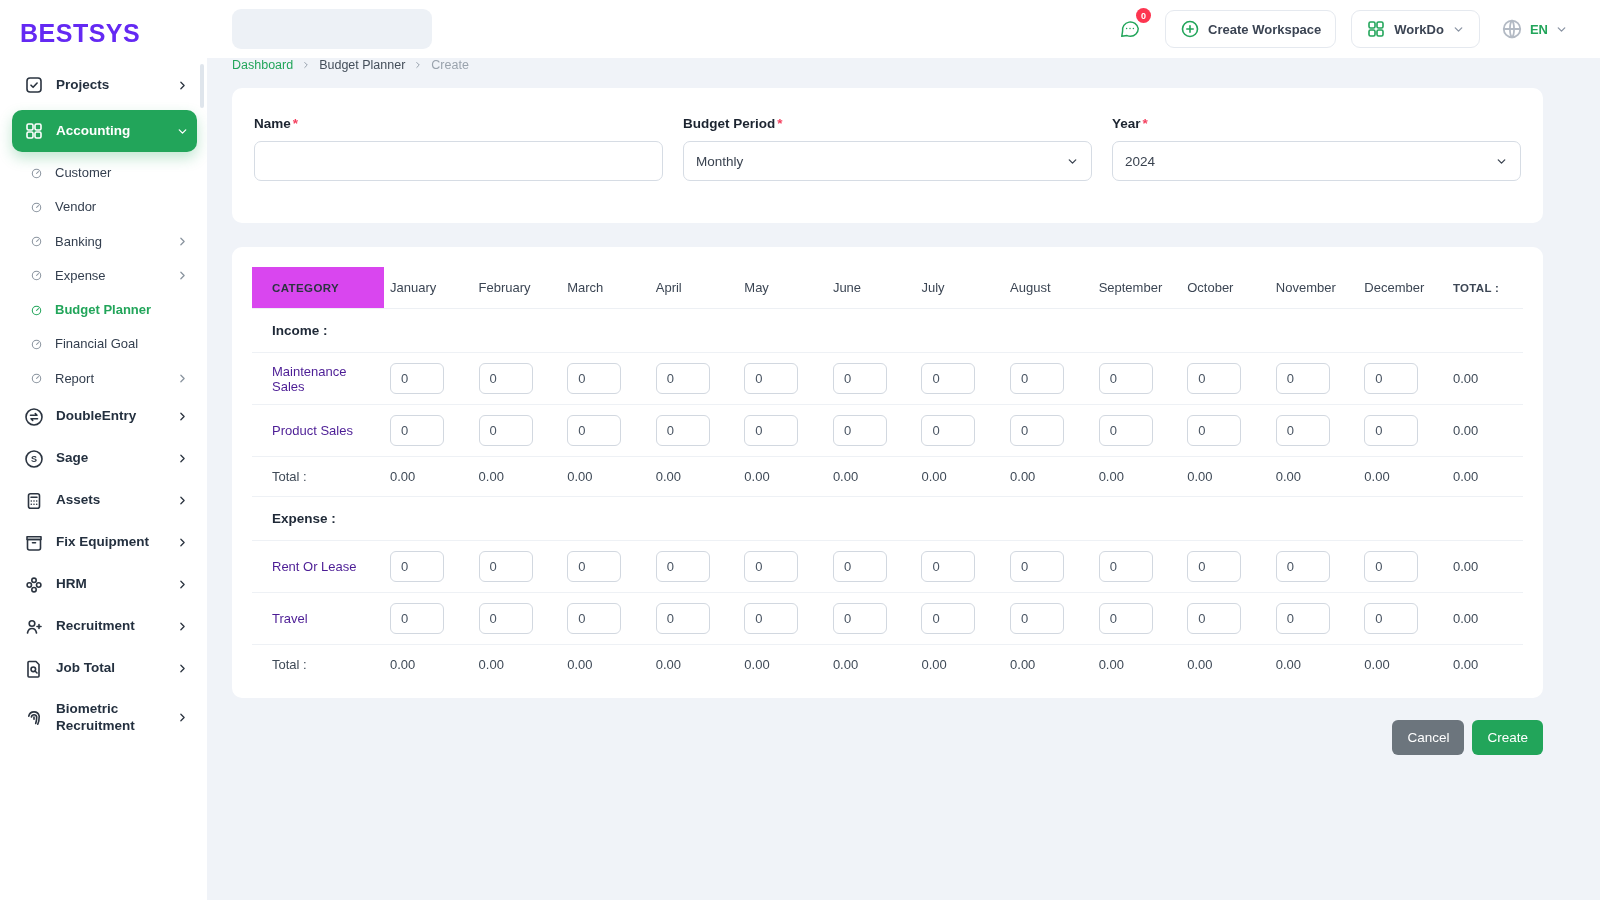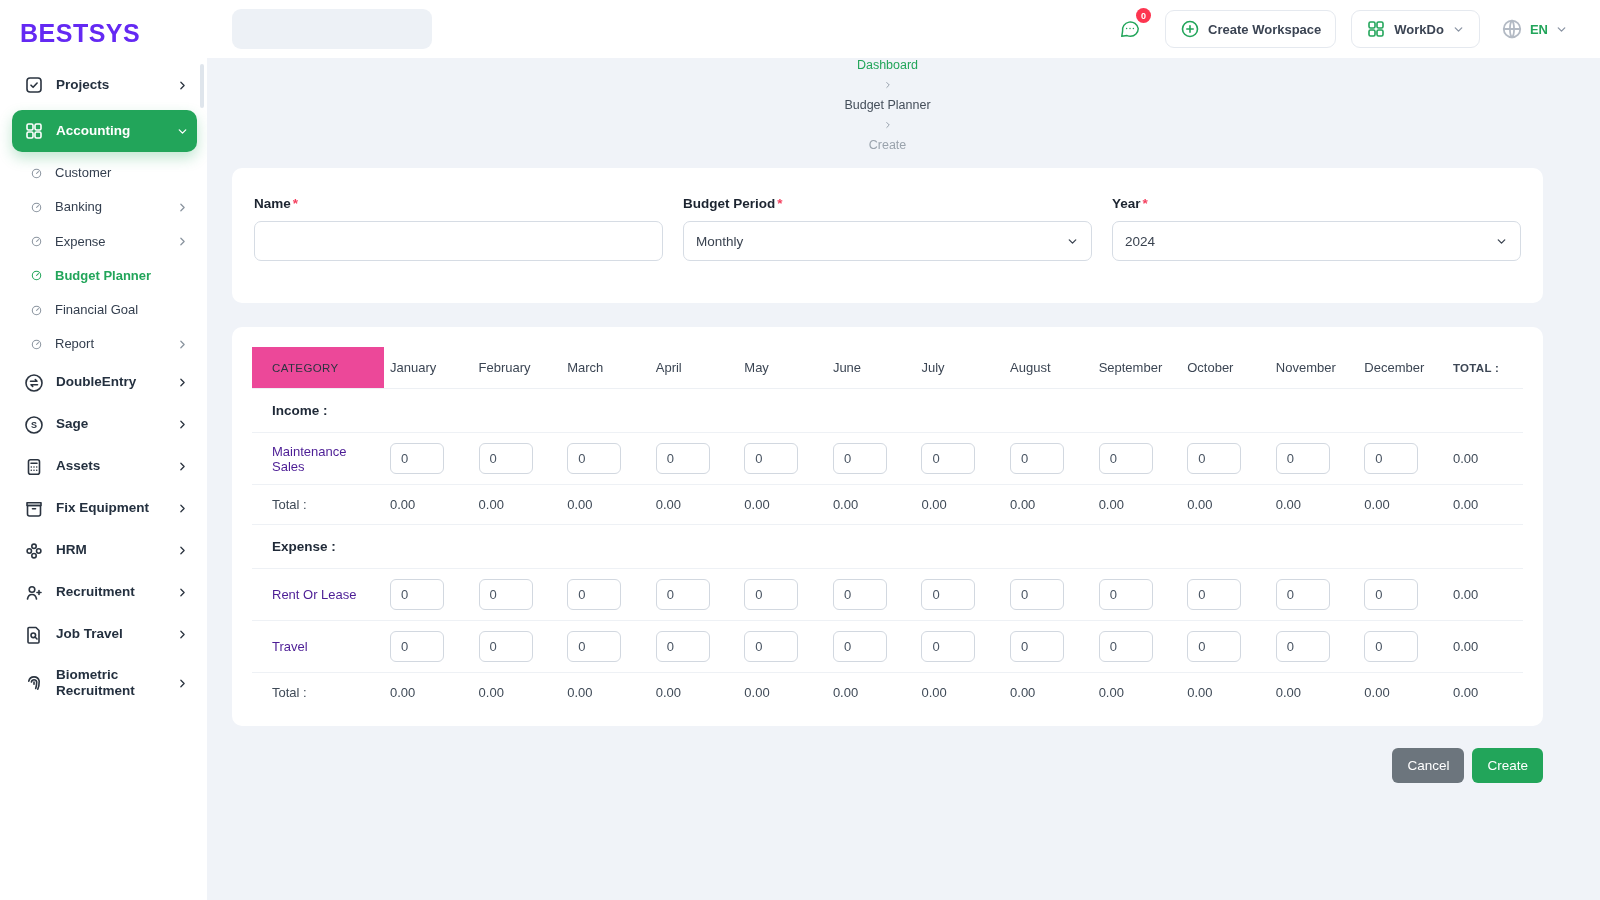--- a/index.html
+++ b/index.html
@@ -39,38 +39,38 @@
   .side-item.top.active { background:var(--accent); color:#fff; margin:4px 0; box-shadow:0 6px 14px rgba(34,165,90,.28); }
   .side-item.top.active .icon, .side-item.top.active .chev { color:#fff; }
   .side-item.sub { padding:9px 8px 9px 18px; font-weight:500; font-size:13px; color:#333e4e; }
   .side-item.sub .icon { width:13px; height:13px; color:#8a949f; }
   .side-item.sub.active { color:var(--accent); font-weight:600; }
   .side-item.sub.active .icon { color:var(--accent); }
   .side-item .chev { width:13px; height:13px; color:#5b6676; }
   
   .content { margin-left:207px; padding:26px 57px 30px 25px; }
   h1 { font-size:19px; margin:0 0 10px; color:#111827; font-weight:700; }
-  .breadcrumb { display:flex; align-items:center; gap:8px; font-size:12.5px; color:#444e5a;flex-direction:column; }
+  .breadcrumb { display:flex; align-items:center; gap:8px; font-size:12.5px; color:#444e5a; }
   .breadcrumb .crumb.link { color:var(--accent); cursor:pointer; }
   .breadcrumb .crumb.muted { color:#9aa3ad; }
   .breadcrumb .sep { width:10px; height:10px; color:#97a1ac; }
   .card { background:#fff; border-radius:10px; }
   .form-card { margin-top:16px; padding:28px 22px 42px; display:flex; gap:20px; }
   .field { width:410px; }
   .field label { display:block; font-size:13.5px; font-weight:700; color:#1c2430; margin-bottom:10px; }
   .req { color:#f43f5e; margin-left:2px; }
   .text-input, .select { height:40px; width:100%; border:1px solid #d6dce4; border-radius:7px; background:#fff; font-size:13.5px; font-family:inherit; }
   .text-input { padding:0 12px; outline:none; color:#333; }
   .select { display:flex; align-items:center; justify-content:space-between; padding:0 12px; color:#3a4350; cursor:pointer; }
   .select .chev { color:#3a4350; }
   
   .table-card { margin-top:24px; padding:20px 20px 14px; }
   table { width:100%; border-collapse:collapse; table-layout:fixed; font-size:13px; color:#2b3440; }
   thead th { padding:13px 6px; text-align:left; font-weight:500; color:#3c4654; font-size:13px; border-bottom:1px solid #edf0f4; }
-  thead th.cat { background:#ec4899; font-weight:400; font-size:11.5px; letter-spacing:.4px; color:#2b3440; padding-left:20px; }
+  thead th.cat { background:#d946ef; font-weight:700; font-size:11.5px; letter-spacing:.4px; color:#2b3440; padding-left:20px; }
   thead th.total { font-weight:700; font-size:11.5px; letter-spacing:.3px; }
   tbody td { padding:10px 6px; border-top:1px solid #eef1f5; }
   tbody tr:first-child td { border-top:0; }
   tr.section td { font-weight:700; padding:14px 6px 14px 20px; font-size:13.5px; color:#1f2937; }
   tr.data td.name { padding-left:20px; color:#4c1d95; }
   tr.data input { width:54px; height:31px; border:1px solid #d2d8e0; border-radius:6px; padding:0 6px 0 10px; font-size:13px; color:#4a5563; background:#fff; font-family:inherit; outline:none; }
   td.rowtotal, tr.totals td { color:#3f4a57; }
   tr.totals td { padding:12px 6px; }
   tr.totals td.name { padding-left:20px; }
   
@@ -178,20 +178,29 @@
         </span>
         <span class="lbl">Customer</span>
       </div>
       <div class="side-item sub">
         <span class="icon ">
           <svg viewBox="0 0 20 20">
             <circle cx="10" cy="10" r="6.5"></circle>
             <path d="M10 10l3-3"></path>
           </svg>
         </span>
+        <span class="lbl">Vendor</span>
+      </div>
+      <div class="side-item sub">
+        <span class="icon ">
+          <svg viewBox="0 0 20 20">
+            <circle cx="10" cy="10" r="6.5"></circle>
+            <path d="M10 10l3-3"></path>
+          </svg>
+        </span>
         <span class="lbl">Banking</span>
         <span class="icon chev">
           <svg viewBox="0 0 16 16">
             <path d="M6 4l4 4-4 4"></path>
           </svg>
         </span>
       </div>
       <div class="side-item sub">
         <span class="icon ">
           <svg viewBox="0 0 20 20">
@@ -327,21 +336,21 @@
         </span>
       </div>
       <div class="side-item top">
         <span class="icon ">
           <svg viewBox="0 0 20 20">
             <path d="M5 2.5h7l3 3V17a1 1 0 0 1-1 1H5a1 1 0 0 1-1-1V3.5a1 1 0 0 1 1-1z"></path>
             <circle cx="9.3" cy="10.3" r="2.3"></circle>
             <path d="M11 12l2 2"></path>
           </svg>
         </span>
-        <span class="lbl">Job Travel</span>
+        <span class="lbl">Job Total</span>
         <span class="icon chev">
           <svg viewBox="0 0 16 16">
             <path d="M6 4l4 4-4 4"></path>
           </svg>
         </span>
       </div>
       <div class="side-item top">
         <span class="icon ">
           <svg viewBox="0 0 20 20">
             <path d="M4.8 8.2a5.3 5.3 0 0 1 10.4 0c0 3-.4 6-1.4 8"></path>
@@ -456,20 +465,36 @@
             <td><input value="0" style=""></td>
             <td><input value="0" style=""></td>
             <td><input value="0" style=""></td>
             <td><input value="0" style=""></td>
             <td><input value="0" style=""></td>
             <td><input value="0" style=""></td>
             <td><input value="0" style=""></td>
             <td><input value="0" style=""></td>
             <td class="rowtotal">0.00</td>
           </tr>
+          <tr class="data">
+            <td class="name">Product Sales</td>
+            <td><input value="0" style=""></td>
+            <td><input value="0" style=""></td>
+            <td><input value="0" style=""></td>
+            <td><input value="0" style=""></td>
+            <td><input value="0" style=""></td>
+            <td><input value="0" style=""></td>
+            <td><input value="0" style=""></td>
+            <td><input value="0" style=""></td>
+            <td><input value="0" style=""></td>
+            <td><input value="0" style=""></td>
+            <td><input value="0" style=""></td>
+            <td><input value="0" style=""></td>
+            <td class="rowtotal">0.00</td>
+          </tr>
           <tr class="totals">
             <td class="name">Total :</td>
             <td>0.00</td>
             <td>0.00</td>
             <td>0.00</td>
             <td>0.00</td>
             <td>0.00</td>
             <td>0.00</td>
             <td>0.00</td>
             <td>0.00</td>

